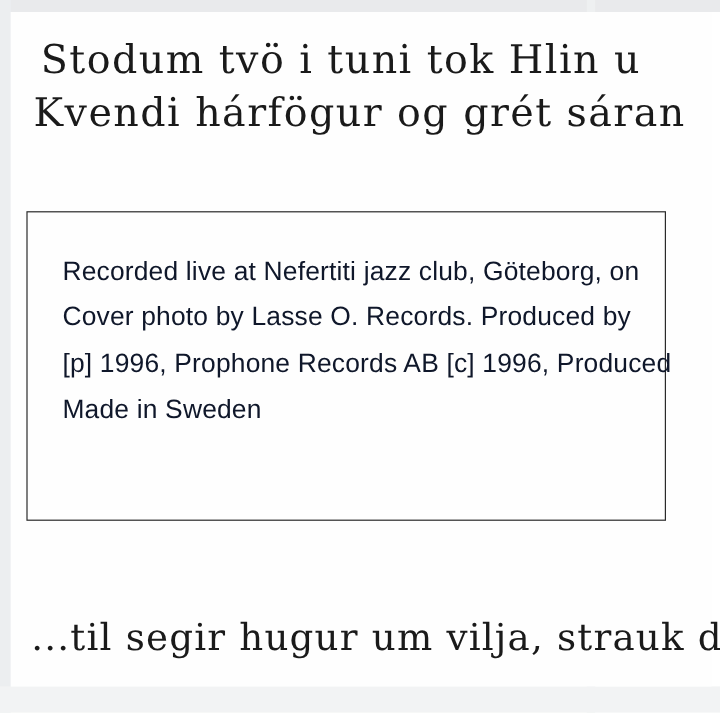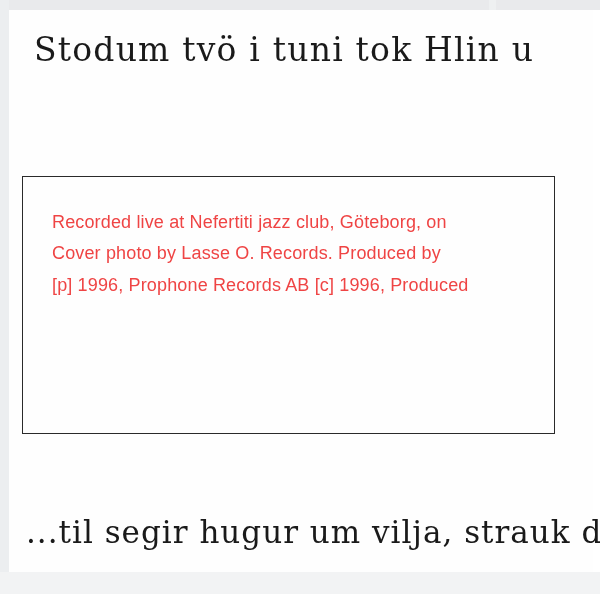--- a/index.html
+++ b/index.html
@@ -83,22 +83,22 @@
     background: transparent;
   }
   .credits-inner {
     position: absolute;
     left: 29px;
     top: 30px;
     right: 18px;
   }
   .credit-line {
     font-family: "Liberation Sans", sans-serif;
-    font-size: 18px;
-    color: #ef4444;
+    font-size: 22px;
+    color: #0f172a;
     line-height: 1.74;
     letter-spacing: 0.15px;
     white-space: nowrap;
   }
 
   
   .lyrics-bottom {
     position: absolute;
     left: 26px;
     top: 512px;
@@ -116,27 +116,29 @@
 
   <div class="edge-top"></div>
   <div class="edge-left"></div>
   <div class="edge-right"></div>
   <div class="edge-bottom"></div>
 
   <div class="paper"></div>
 
   <div class="lyrics-top">
     <div class="lyric-line l1">Stodum tvö i tuni  tok Hlin u</div>
+    <div class="lyric-line l2">Kvendi hárfögur  og grét sáran</div>
   </div>
 
   <div class="credits-box">
     <div class="credits-inner">
       <div class="credit-line">Recorded live at Nefertiti jazz club, Göteborg, on</div>
       <div class="credit-line">Cover photo by Lasse O. Records. Produced by</div>
       <div class="credit-line">[p] 1996, Prophone Records AB [c] 1996, Produced</div>
+      <div class="credit-line">Made in Sweden</div>
     </div>
   </div>
 
   <div class="lyrics-bottom">
     <div class="lyric-line l3">...til segir hugur um vilja,  strauk drif</div>
   </div>
 
 </div>
 
 </body></html>

